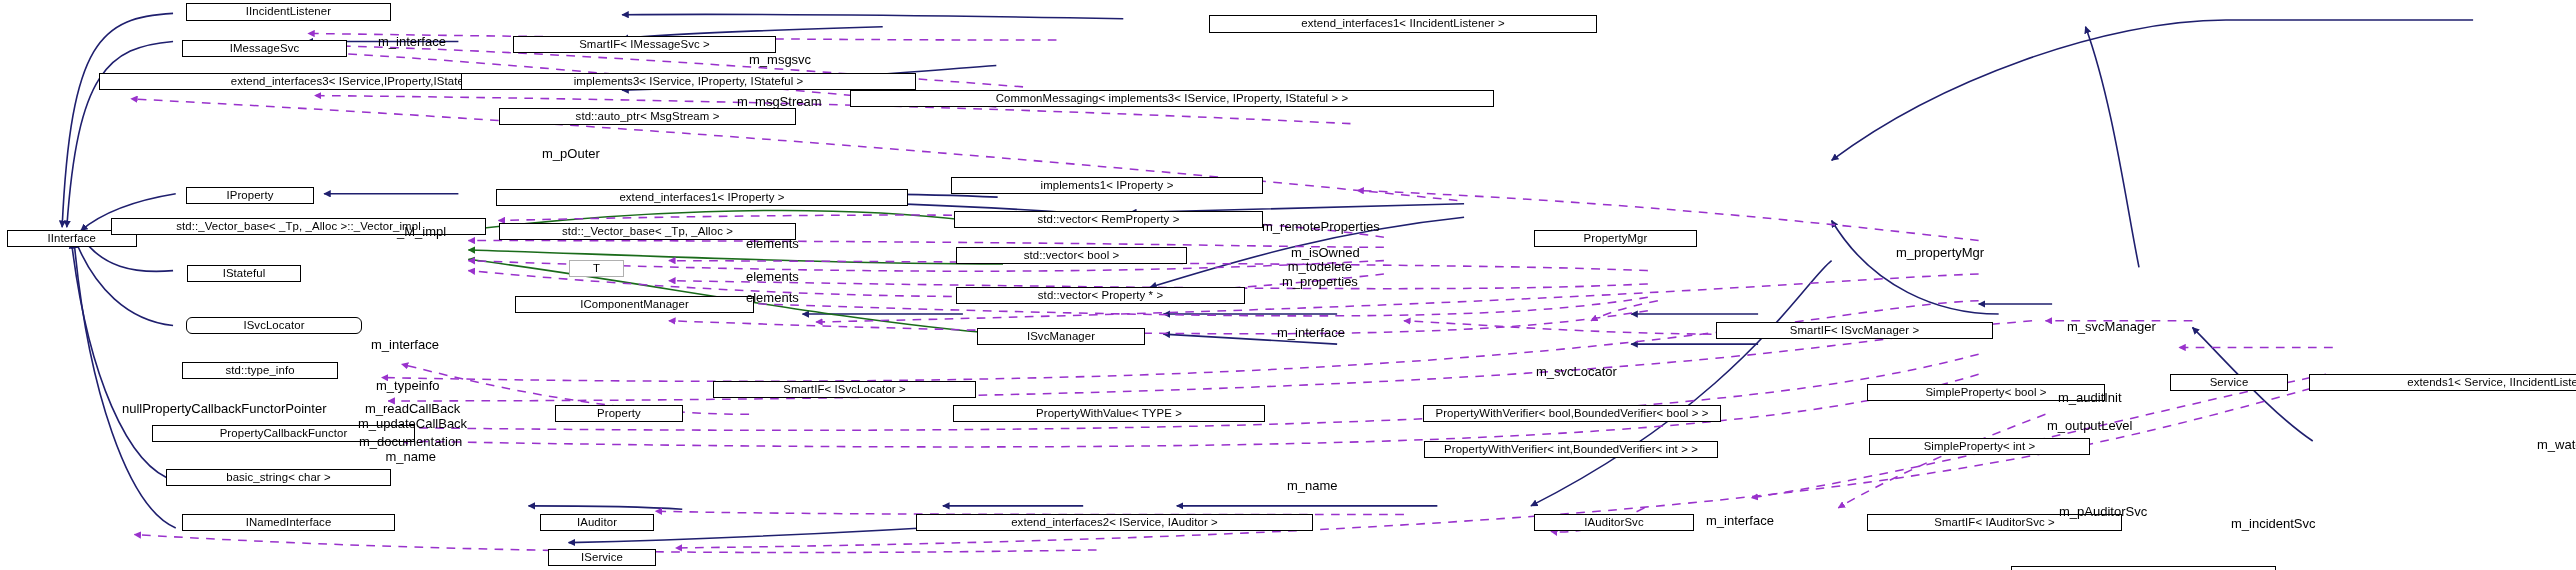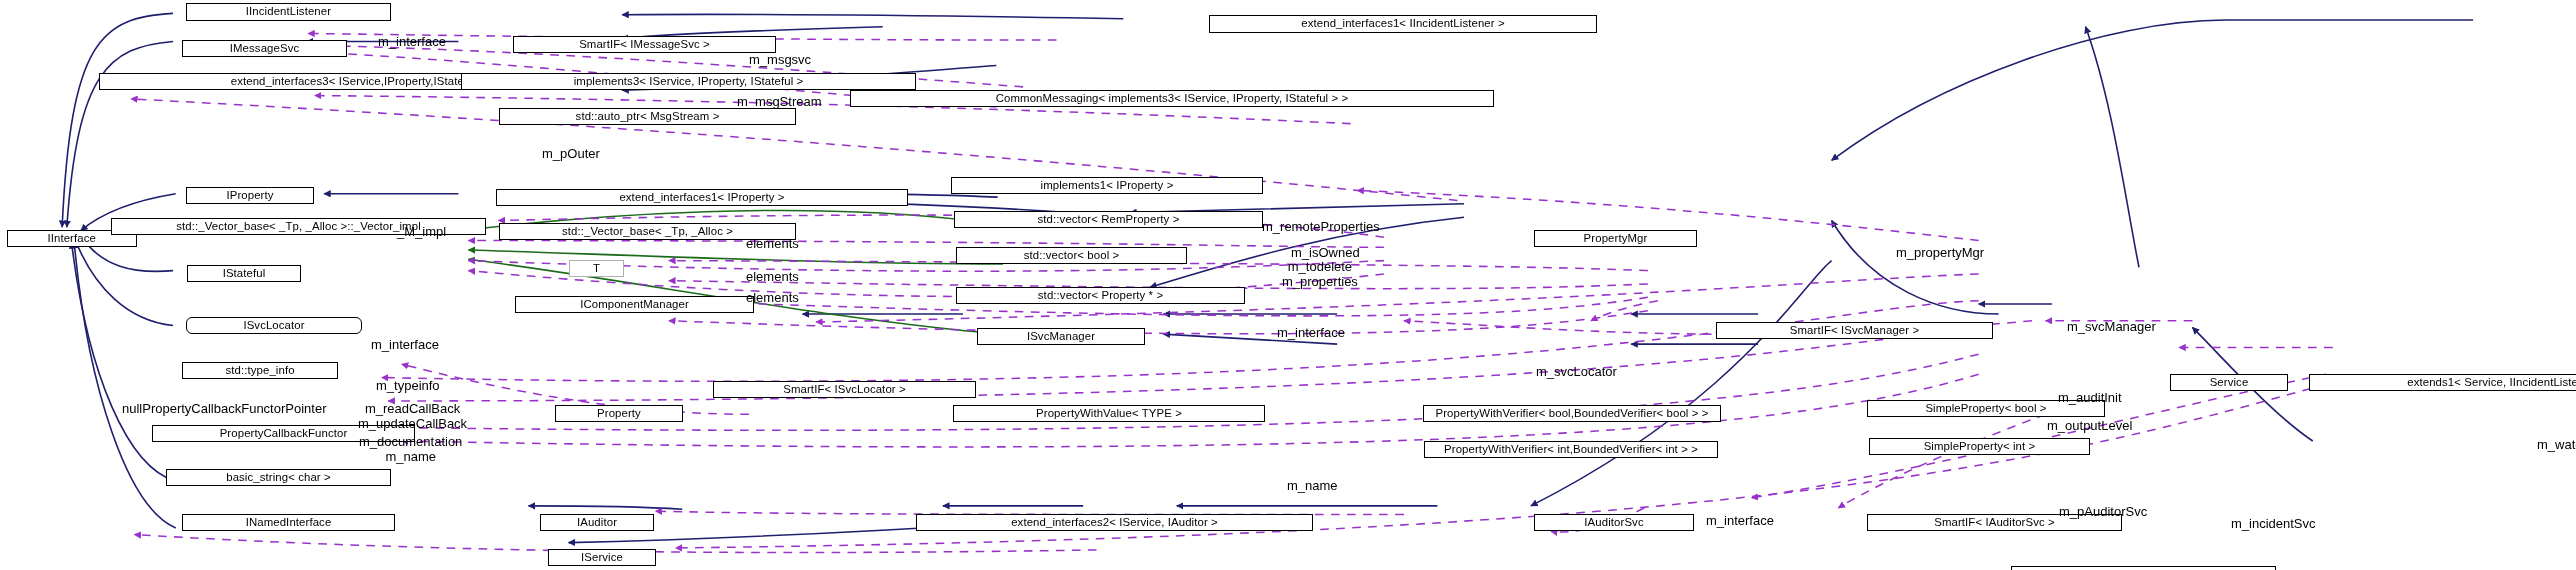--- a/index.html
+++ b/index.html
@@ -240,21 +240,21 @@
       </div>
       <div class="node" style="left: 555px; top: 405px; width: 128px;">
         <span>Property</span>
       </div>
       <div class="node" style="left: 953px; top: 405px; width: 312px;">
         <span>PropertyWithValue&lt; TYPE &gt;</span>
       </div>
       <div class="node" style="left: 1423px; top: 405px; width: 298px;">
         <span>PropertyWithVerifier&lt; bool,BoundedVerifier&lt; bool &gt; &gt;</span>
       </div>
-      <div class="node" style="left: 1867px; top: 400px; width: 238px;">
+      <div class="node" style="left: 1867px; top: 384px; width: 238px;">
         <span>SimpleProperty&lt; bool &gt;</span>
       </div>
       <div class="node" style="left: 152px; top: 425px; width: 263px;">
         <span>PropertyCallbackFunctor</span>
       </div>
       <div class="node" style="left: 1424px; top: 441px; width: 294px;">
         <span>PropertyWithVerifier&lt; int,BoundedVerifier&lt; int &gt; &gt;</span>
       </div>
       <div class="node" style="left: 1869px; top: 438px; width: 221px;">
         <span>SimpleProperty&lt; int &gt;</span>

